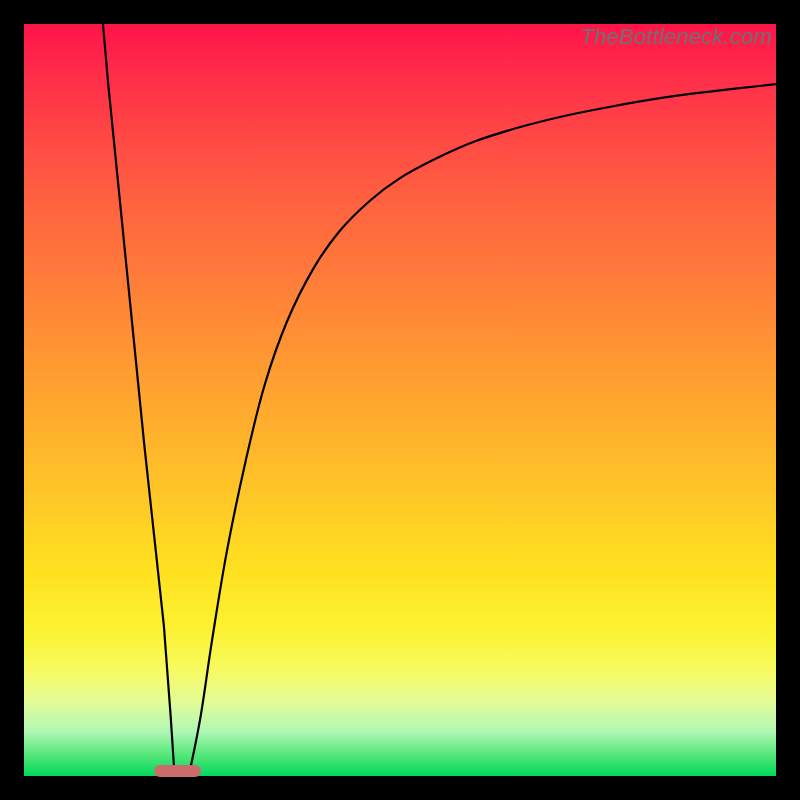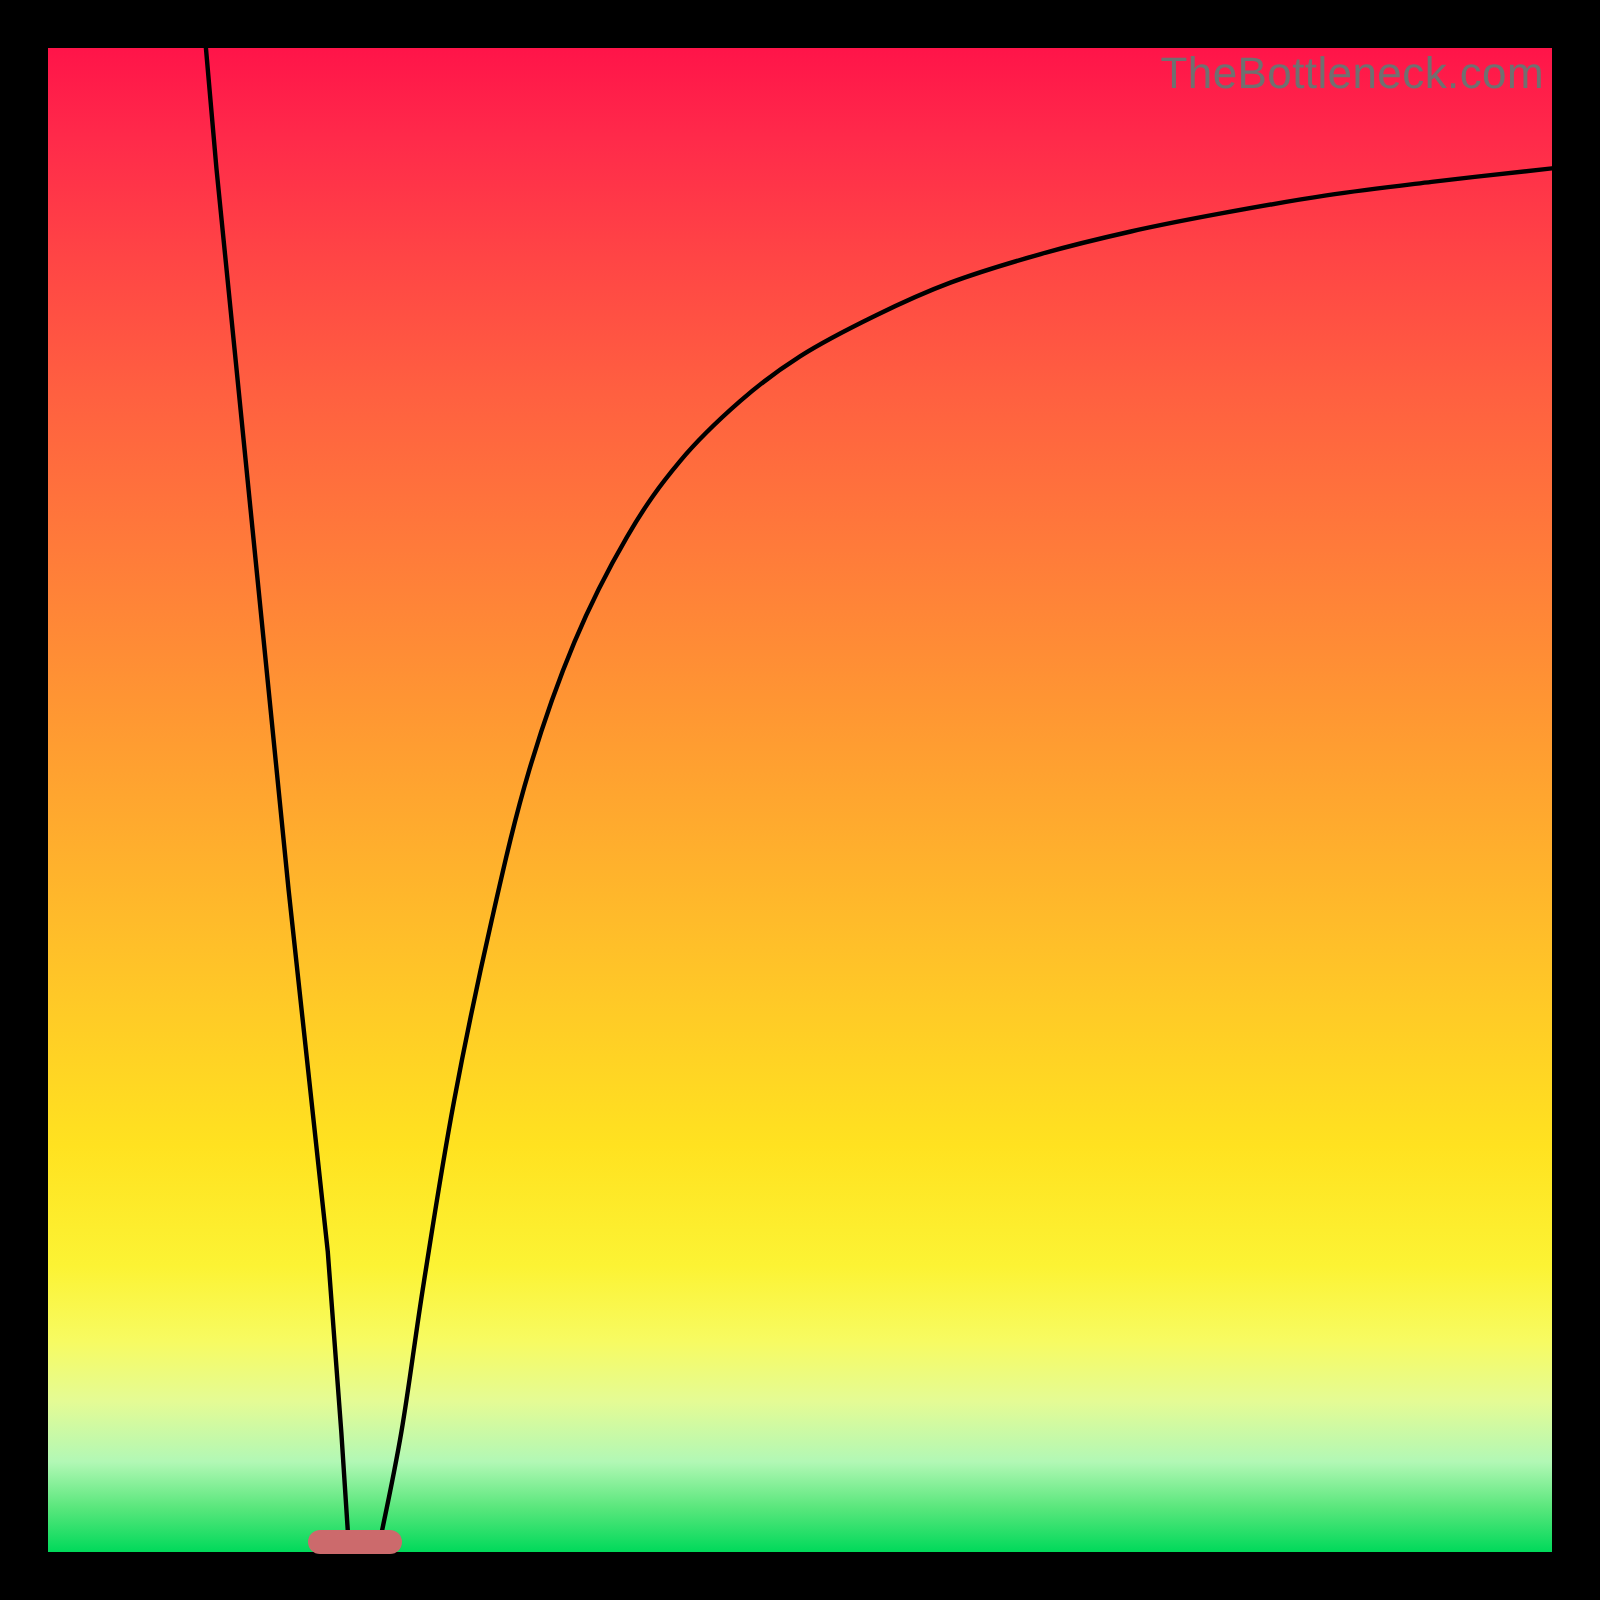--- a/index.html
+++ b/index.html
@@ -36,20 +36,21 @@
     pointer-events: none;
   }
   .watermark {
     position: absolute;
     right: 4px; top: 0px;
     font-family: Arial, Helvetica, sans-serif;
     font-size: 22px;
     color: #707070;
     font-weight: 500;
     letter-spacing: 0.2px;
+    font-style: italic;
   }
   .marker {
     position: absolute;
     height: 12px;
     border-radius: 6px;
     background: #cc6a6c;
   }
 </style>
 </head>
 <body>

